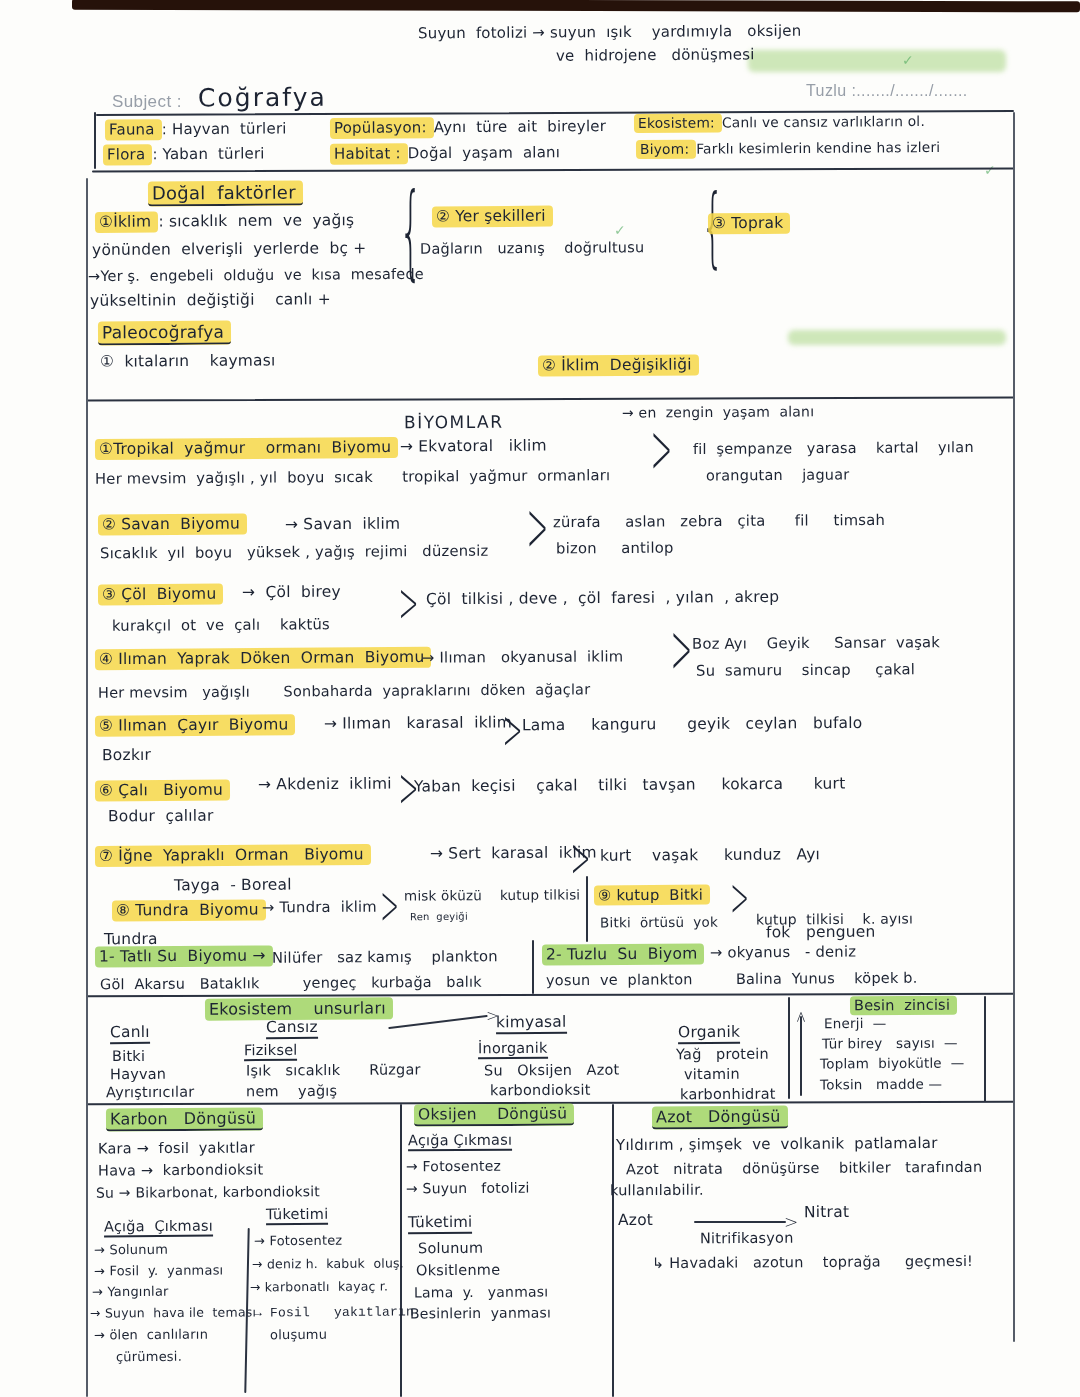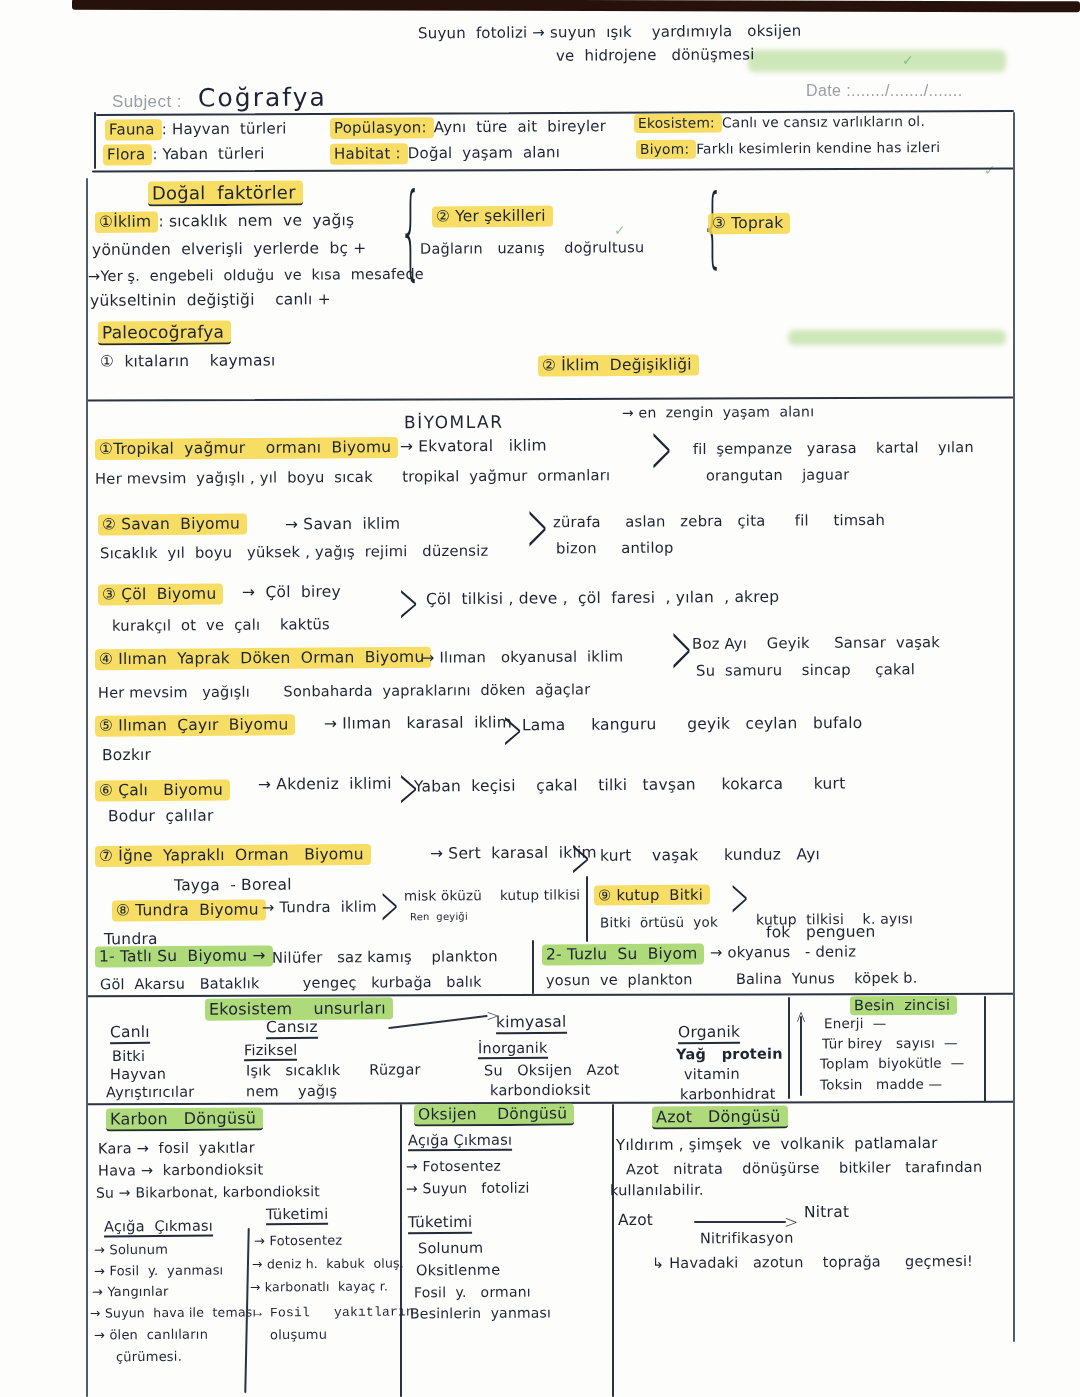--- a/index.html
+++ b/index.html
@@ -31,21 +31,21 @@
   <div class="smudge" style="left:788px;top:330px;width:218px;height:15px;"></div>
   <span class="check" style="left:902px;top:52px;">✓</span>
   <span class="check" style="left:984px;top:162px;">✓</span>
   <span class="check" style="left:614px;top:222px;">✓</span>
 
   <span class="t" style="left:418px;top:24px;font-size:15px;">Suyun  fotolizi → suyun  ışık    yardımıyla   oksijen</span>
   <span class="t" style="left:556px;top:47px;font-size:15px;">ve  hidrojene   dönüşmesi</span>
 
   <span class="t gray" style="left:112px;top:92px;font-size:17px;transform:none;">Subject :</span>
   <span class="t" style="left:198px;top:84px;font-size:25px;letter-spacing:2px;">Coğrafya</span>
-  <span class="t gray" style="left:806px;top:82px;font-size:16px;transform:none;">Date :......./......./.......</span>
+  <span class="t gray" style="left:806px;top:82px;font-size:16px;transform:none;">Tuzlu :......./......./.......</span>
 
   <div class="hline" style="left:96px;top:112px;width:918px;transform:rotate(-.25deg);"></div>
   <div class="hline" style="left:92px;top:169px;width:922px;transform:rotate(-.2deg);"></div>
   <div class="vline" style="left:94px;top:112px;height:57px;"></div>
 
   <span class="t" style="left:105px;top:121px;font-size:15px;"><span class="hl">Fauna</span><span>: Hayvan  türleri</span></span>
   <span class="t" style="left:103px;top:146px;font-size:15px;"><span class="hl">Flora</span><span>: Yaban  türleri</span></span>
   <span class="t" style="left:330px;top:119px;font-size:15px;"><span class="hl">Popülasyon:</span><span>Aynı  türe  ait  bireyler</span></span>
   <span class="t" style="left:330px;top:145px;font-size:15px;"><span class="hl">Habitat :</span><span>Doğal  yaşam  alanı</span></span>
   <span class="t" style="left:634px;top:115px;font-size:13.8px;"><span class="hl">Ekosistem:</span><span>Canlı ve cansız varlıkların ol.</span></span>
@@ -152,21 +152,21 @@
   <span class="t" style="left:244px;top:1042px;font-size:14.5px;"><span class="u">Fiziksel</span></span>
   <span class="t" style="left:246px;top:1062px;font-size:14.5px;">Işık   sıcaklık      Rüzgar</span>
   <span class="t" style="left:246px;top:1083px;font-size:14.5px;">nem    yağış</span>
 
   <span class="t" style="left:496px;top:1014px;"><span class="u">kimyasal</span></span>
   <span class="t" style="left:478px;top:1040px;font-size:14.5px;"><span class="u">İnorganik</span></span>
   <span class="t" style="left:484px;top:1062px;font-size:14.5px;">Su   Oksijen   Azot</span>
   <span class="t" style="left:490px;top:1082px;font-size:14.5px;">karbondioksit</span>
 
   <span class="t" style="left:678px;top:1024px;"><span class="u">Organik</span></span>
-  <span class="t" style="left:676px;top:1046px;font-size:14.5px;font-weight:bold;">Yağ   protein</span>
+  <span class="t" style="left:676px;top:1046px;font-size:14.5px;">Yağ   protein</span>
   <span class="t" style="left:684px;top:1066px;font-size:14.5px;">vitamin</span>
   <span class="t" style="left:680px;top:1086px;font-size:14.5px;">karbonhidrat</span>
 
   <div class="vline" style="left:788px;top:997px;height:102px;"></div>
   <span class="t" style="left:850px;top:997px;font-size:14.5px;"><span class="hlg">Besin  zincisi</span></span>
   <div class="vline" style="left:800px;top:1016px;height:80px;"></div>
   <span class="ang" style="left:795px;top:1008px;font-size:15px;transform:rotate(-90deg);">&gt;</span>
   <span class="t" style="left:824px;top:1016px;font-size:13.5px;">Enerji  —</span>
   <span class="t" style="left:822px;top:1036px;font-size:13.5px;">Tür birey   sayısı  —</span>
   <span class="t" style="left:820px;top:1056px;font-size:13.5px;">Toplam  biyokütle  —</span>
@@ -196,21 +196,21 @@
   <span class="t" style="left:254px;top:1306px;font-size:13px;font-family:Liberation Mono, monospace;">→ Fosil   yakıtların</span>
   <span class="t" style="left:270px;top:1328px;font-size:13px;">oluşumu</span>
 
   <span class="t" style="left:414px;top:1106px;font-size:15.5px;"><span class="hlg u">Oksijen    Döngüsü</span></span>
   <span class="t" style="left:408px;top:1132px;font-size:14.5px;"><span class="u">Açığa Çıkması</span></span>
   <span class="t" style="left:406px;top:1158px;font-size:14px;">→ Fotosentez</span>
   <span class="t" style="left:406px;top:1180px;font-size:14px;">→ Suyun   fotolizi</span>
   <span class="t" style="left:408px;top:1214px;font-size:15px;"><span class="u">Tüketimi</span></span>
   <span class="t" style="left:418px;top:1240px;font-size:14.5px;">Solunum</span>
   <span class="t" style="left:416px;top:1262px;font-size:14.5px;">Oksitlenme</span>
-  <span class="t" style="left:414px;top:1284px;font-size:14px;">Fosil  y.   ormanı</span>
+  <span class="t" style="left:414px;top:1284px;font-size:14px;">Lama  y.   yanması</span>
   <span class="t" style="left:410px;top:1305px;font-size:14px;">Besinlerin  yanması</span>
 
   <span class="t" style="left:652px;top:1108px;font-size:16px;"><span class="hlg u">Azot   Döngüsü</span></span>
   <span class="t" style="left:616px;top:1136px;font-size:15px;">Yıldırım , şimşek  ve  volkanik  patlamalar</span>
   <span class="t" style="left:626px;top:1160px;font-size:14.5px;">Azot   nitrata    dönüşürse    bitkiler   tarafından</span>
   <span class="t" style="left:610px;top:1182px;font-size:14.5px;">kullanılabilir.</span>
   <span class="t" style="left:618px;top:1212px;font-size:15.5px;">Azot</span>
   <div class="hline" style="left:694px;top:1221px;width:92px;"></div>
   <span class="ang" style="left:784px;top:1212px;font-size:17px;">&gt;</span>
   <span class="t" style="left:804px;top:1204px;font-size:15.5px;">Nitrat</span>

